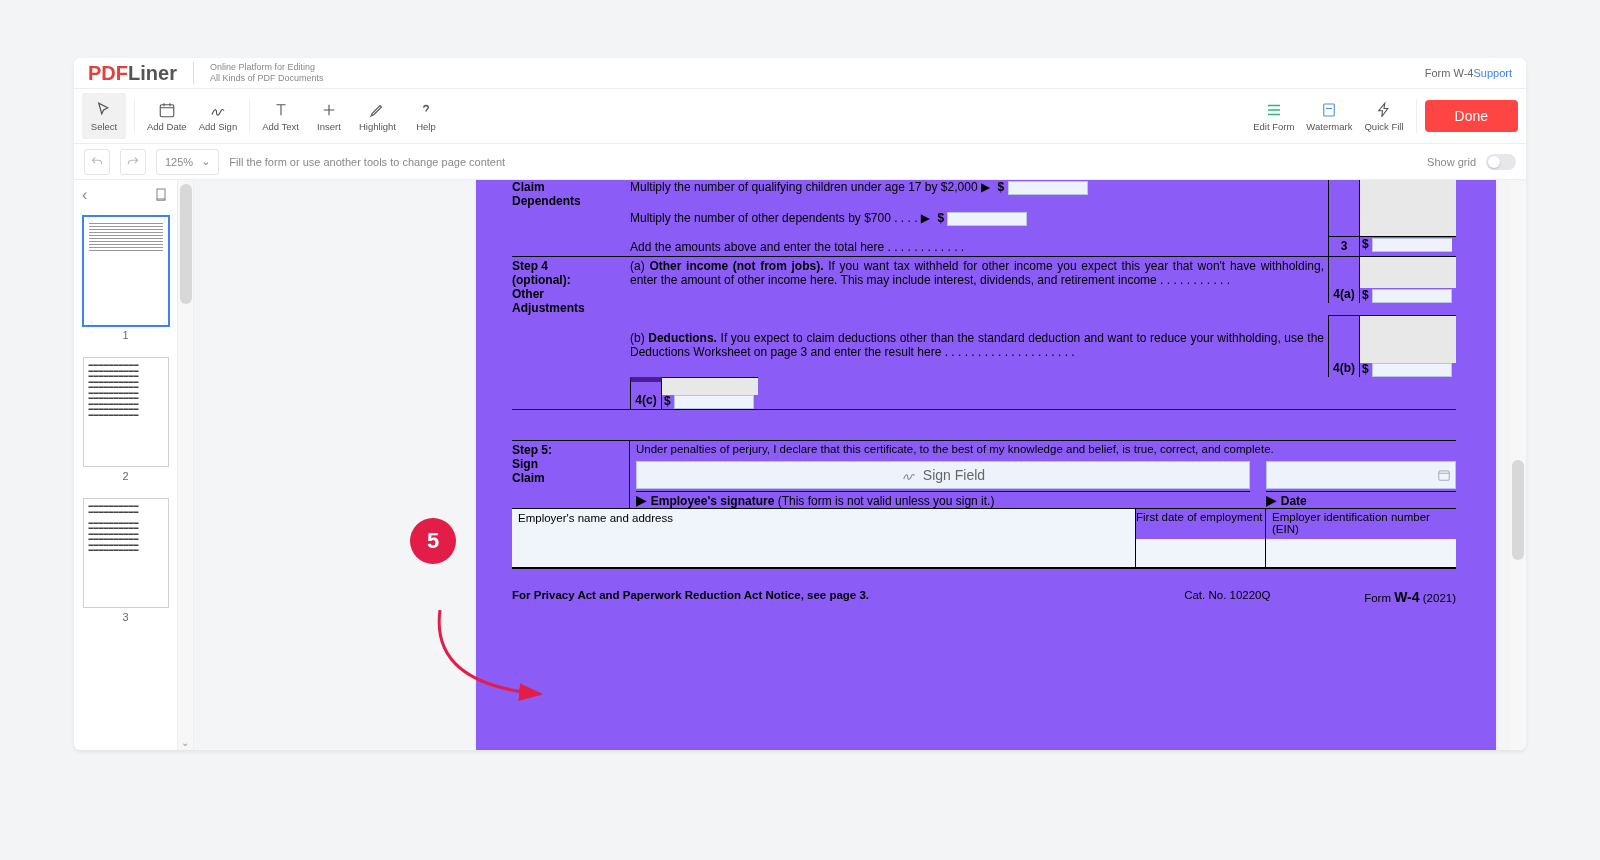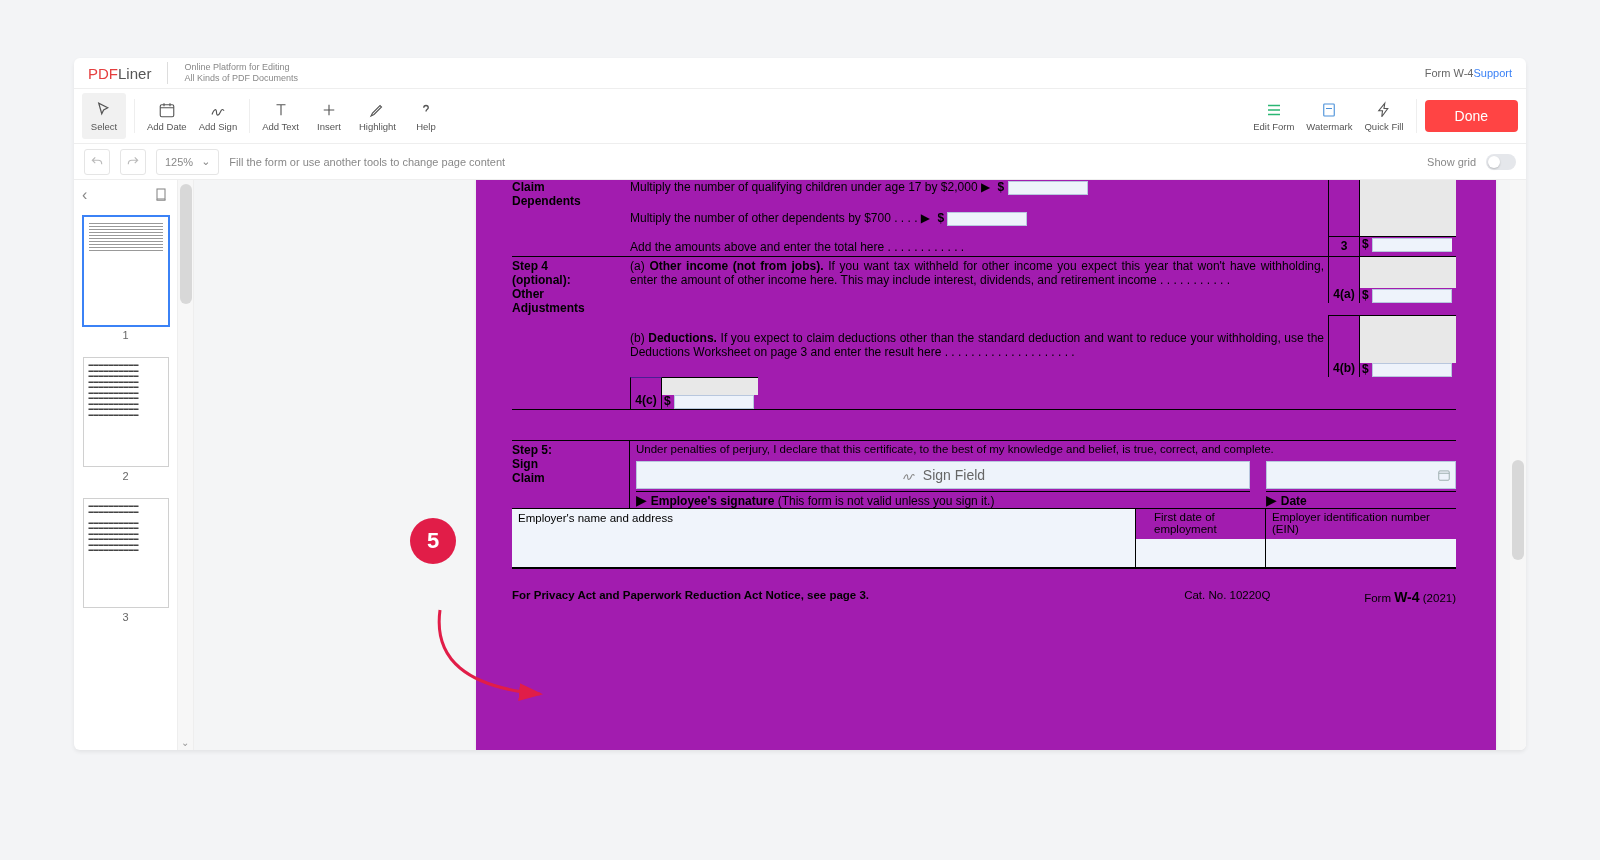--- a/index.html
+++ b/index.html
@@ -1,21 +1,21 @@
 <!DOCTYPE html>
 <html><head>
 <meta charset="utf-8">
 <style>
   * { margin:0; padding:0; box-sizing:border-box; }
   body { font-family: Arial, Helvetica, sans-serif; background:#f3f4f6; width:1600px; height:860px; overflow:hidden; position:relative; }
   .app-window { position:absolute; top:58px; left:74px; width:1452px; height:692px; background:#fff; border-radius:6px; box-shadow:0 2px 4px rgba(0,0,0,0.07); overflow:hidden; display:flex; flex-direction:column; }
   
   .hdr { height:30px; display:flex; align-items:center; padding:0 14px; font-size:11px; }
   .logo { display:flex; align-items:center; gap:10px; }
-  .logo-mark { font-weight:normal; font-size:15px; letter-spacing:0px; }
+  .logo-mark { font-weight:bold; font-size:20px; letter-spacing:0px; }
   .logo-mark .r{color:#e53e3e}
   .logo-mark .g{color:#555}
   .logo-sep{width:1px;height:22px;background:#ddd;margin:0 6px}
   .tagline{color:#888;line-height:1.2;font-size:9px}
   .hdr-title{flex:1;text-align:right;color:#666}
   .support{color:#3b82f6;font-size:11px}
   
   .toolbar{height:56px;border-top:1px solid #eee;border-bottom:1px solid #eee;display:flex;align-items:center;padding:0 8px;gap:4px}
   .tbtn{display:flex;flex-direction:column;align-items:center;justify-content:center;min-width:44px;height:46px;font-size:9.5px;color:#555;gap:2px;cursor:pointer;border-radius:3px;padding:0 4px}
   .tbtn.sel{background:#f1f1f1}
@@ -35,21 +35,21 @@
   .sidebar{width:104px;border-right:1px solid #eee;display:flex;flex-direction:column;align-items:center}
   .side-top{height:30px;width:100%;display:flex;align-items:center;justify-content:space-between;padding:0 8px;color:#888}
   .thumb{border:1px solid #d0d0d0;margin:6px auto 3px;width:86px;height:110px;background:#fff;padding:4px 5px;font-size:5px;line-height:1.1;color:#444;overflow:hidden}
   .thumb.active{outline:2px solid #3b82f6;outline-offset:-1px}
   .thumb .bar{border-bottom:1px solid #999;margin:2px 0}
   .thumb-num{font-size:11px;color:#666;margin-bottom:10px}
   .sb-scroll{width:16px;background:#f7f7f7;border-right:1px solid #eee;position:relative}
   .sb-scroll .handle{position:absolute;top:4px;left:2px;width:12px;height:120px;background:#d8d8d8;border-radius:6px}
   .sb-scroll .arrow-dn{position:absolute;bottom:2px;left:3px;color:#999;font-size:10px}
   .main{flex:1;background:#f4f5f6;display:flex;justify-content:center;overflow:hidden;position:relative}
-  .page{width:1020px;background:#a21caf;margin-top:-4px;padding:0 0 50px 0;box-shadow:0 1px 3px rgba(0,0,0,.08);position:relative;left:134px}
+  .page{width:1020px;background:#8b5cf6;margin-top:-4px;padding:0 0 50px 0;box-shadow:0 1px 3px rgba(0,0,0,.08);position:relative;left:134px}
   .main-scroll{width:16px;background:#f7f7f7;position:relative}
   .main-scroll .handle{position:absolute;top:280px;right:2px;width:12px;height:100px;background:#d8d8d8;border-radius:6px}
   
   .doc{font-family:Arial,Helvetica,sans-serif;font-size:12px;color:#000;padding:0 40px 0 36px}
   .row{display:flex}
   .lab{width:118px;padding-right:6px}
   .lab b{font-weight:bold}
   .txt{flex:1}
   .fld{display:inline-block;background:#eef3fb;border:1px solid #b8c7de;height:14px;vertical-align:middle}
   .numcol{width:32px;border-left:1px solid #000;border-right:1px solid #000;text-align:center;font-weight:bold;font-size:12px;line-height:18px}
@@ -258,21 +258,21 @@
             </div>
             <div class="numcol" style="border-top:1px solid #000;height:62px;position:relative">
                 <span style="position:absolute;bottom:0;left:0;right:0">4(b)</span>
               </div>
             <div class="amtcol" style="border-top:1px solid #000;height:62px;position:relative;background:linear-gradient(#e8e8e8 0 47px,transparent 47px)">
                 <span style="position:absolute;bottom:0"><span>$</span> <span class="fld" style="width:80px"></span></span>
               </div>
           </div>
           <div class="row" style="border-bottom:1.5px solid #000">
             <div class="lab"></div>
-            <div class="numcol" style="border-top:1px solid #4c1d95;height:32px;position:relative">
+            <div class="numcol" style="border-top:5px solid #4c1d95;height:32px;position:relative">
                 <span style="position:absolute;bottom:0;left:0;right:0">4(c)</span>
               </div>
             <div class="amtcol" style="border-top:1px solid #000;height:32px;position:relative;background:linear-gradient(#e8e8e8 0 17px,transparent 17px)">
                 <span style="position:absolute;bottom:0"><span>$</span> <span class="fld" style="width:80px"></span></span>
               </div>
           </div>
 
           <div style="height:30px"></div>
 
           <div class="row" style="border-top:1.5px solid #000">
@@ -310,21 +310,21 @@
                 </div>
               </div>
             </div>
           </div>
 
           <div class="row" style="border-top:1.5px solid #000;border-bottom:2px solid #000">
             <div class="txt emp-box" style="border-right:1px solid #000;height:58px;padding:2px 6px">
               <span style="font-size:11.5px">Employer's name and address</span>
             </div>
             <div style="width:130px;border-right:1px solid #000">
-              <div style="height:30px;padding:2px 18px;font-size:11.5px"><span>First date of employment</span></div>
+              <div style="height:30px;padding:2px 0;font-size:11.5px"><span>First date of employment</span></div>
               <div class="emp-box" style="height:28px"></div>
             </div>
             <div style="width:190px">
               <div style="height:30px;padding:2px 6px;font-size:11.5px"><span>Employer identification number (EIN)</span></div>
               <div class="emp-box" style="height:28px"></div>
             </div>
           </div>
 
           <div class="row" style="padding-top:20px;font-size:11.5px">
             <div style="flex:1"><b>For Privacy Act and Paperwork Reduction Act Notice, see page 3.</b></div>

